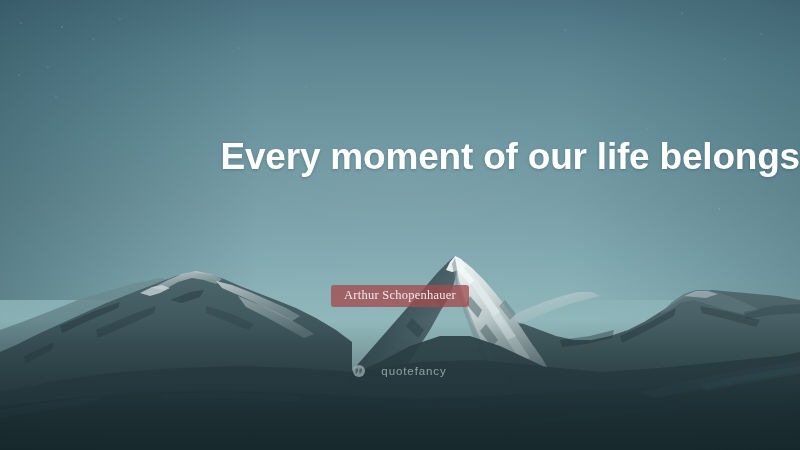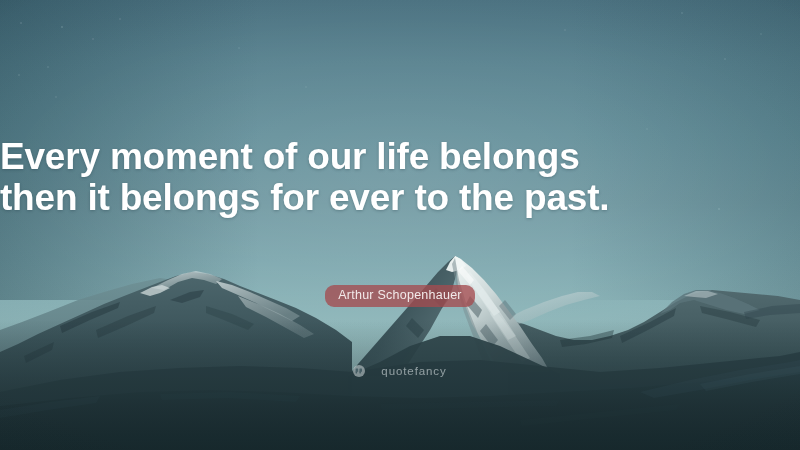--- a/index.html
+++ b/index.html
@@ -76,21 +76,21 @@
     width: 800px; height: 450px;
   }
   .layer svg { display: block; }
 
   
   .quote-block {
     position: absolute;
     left: 0;
     top: 136px;
     width: 800px;
-    text-align: left;
+    text-align: right;
     z-index: 40;
   }
   .quote-line {
     display: block;
     color: #ffffff;
     font-family: "Liberation Sans", sans-serif;
     font-weight: bold;
     font-size: 37px;
     line-height: 41px;
     letter-spacing: -0.2px;
@@ -103,27 +103,27 @@
     left: 0;
     top: 285px;
     width: 800px;
     text-align: center;
     z-index: 41;
   }
   .author-badge {
     display: inline-block;
     background: rgba(164,76,80,0.78);
     color: #f2e9e9;
-    font-family: Liberation Sans, sans-serif;
+    font-family: Liberation Serif, serif;
     font-size: 12.5px;
     font-weight: normal;
     letter-spacing: 0.25px;
     padding: 4px 13px 5px 13px;
     line-height: 13px;
-    border-radius: 9px;
+    border-radius: 3px;
   }
 
   
   .watermark {
     position: absolute;
     left: 0;
     top: 365px;
     width: 800px;
     z-index: 42;
     display: flex;
@@ -317,21 +317,20 @@
       <path d="M380,404 L470,402 L560,400 L556,406 L466,408 L382,410 Z" fill="#2a4046" opacity="0.30"></path>
       <path d="M520,420 L600,412 L680,404 L676,410 L598,418 L522,426 Z" fill="#2c434a" opacity="0.22"></path>
     </svg>
   </div>
 
   <div class="bottom-haze"></div>
   <div class="edge-vignette"></div>
 
   <div class="quote-block">
     <span class="quote-line">Every moment of our life belongs</span>
-    <span class="quote-line">then it belongs for ever to the past.</span>
   </div>
 
   <div class="author-wrap">
     <span class="author-badge">Arthur Schopenhauer</span>
   </div>
 
   <div class="watermark">
     <span class="wm-icon">
       <svg width="8" height="8" viewBox="0 0 8 8" xmlns="http://www.w3.org/2000/svg">
         <rect x="0.6" y="1.4" width="2.6" height="3.4" rx="0.5" fill="#58727a"></rect>

